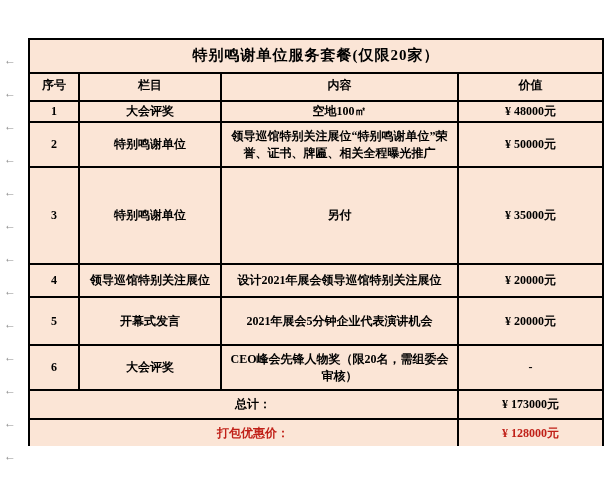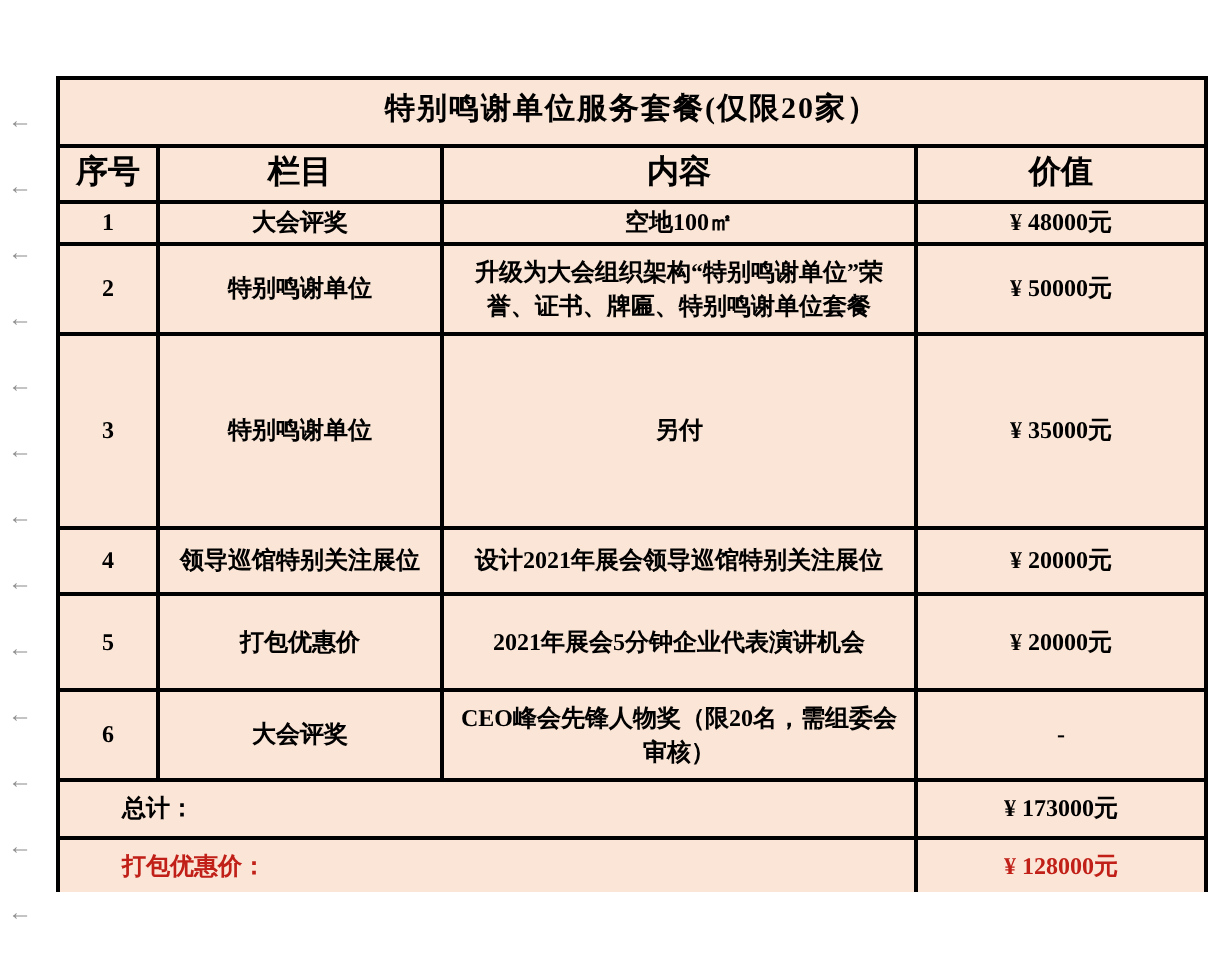--- a/index.html
+++ b/index.html
@@ -31,22 +31,22 @@
     background:var(--table-bg,#FBE5D6);
   }
   td,th{
     border:2px solid #000;
     text-align:center;vertical-align:middle;
     font-size:12px;font-weight:bold;color:#000;
     padding:1px 4px;line-height:1.45;
     overflow:hidden;
   }
   .title-cell{font-size:15px;letter-spacing:1px;padding:2px 0;}
-  th{font-size:16px;}
-  .label-right{text-align:left;padding-right:12px;padding-left:31px;}
+  th{font-size:12px;font-family:Liberation Mono, monospace;}
+  .label-right{text-align:center;padding-right:12px;padding-left:31px;}
   .red{color:var(--red,#C02018);}
   tr.last-row td{border-bottom:none;}
 </style>
 </head>
 <body style="--table-bg: #FBE5D6; --red: #C02018;">
 
 <div class="page">
 
 
   <div class="margin-marks">
@@ -85,38 +85,38 @@
       </tr>
       <tr style="height:20px">
         <td>1</td>
         <td>大会评奖</td>
         <td>空地100㎡</td>
         <td>¥ 48000元</td>
       </tr>
       <tr style="height:45px">
         <td>2</td>
         <td>特别鸣谢单位</td>
-        <td>升级为大会组织架构“特别鸣谢单位”荣誉、证书、牌匾、特别鸣谢单位套餐</td>
+        <td>领导巡馆特别关注展位“特别鸣谢单位”荣誉、证书、牌匾、相关全程曝光推广</td>
         <td>¥ 50000元</td>
       </tr>
       <tr style="height:97px">
         <td>3</td>
         <td>特别鸣谢单位</td>
         <td>另付</td>
         <td>¥ 35000元</td>
       </tr>
       <tr style="height:33px">
         <td>4</td>
         <td>领导巡馆特别关注展位</td>
         <td>设计2021年展会领导巡馆特别关注展位</td>
         <td>¥ 20000元</td>
       </tr>
       <tr style="height:48px">
         <td>5</td>
-        <td>打包优惠价</td>
+        <td>开幕式发言</td>
         <td>2021年展会5分钟企业代表演讲机会</td>
         <td>¥ 20000元</td>
       </tr>
       <tr style="height:45px">
         <td>6</td>
         <td>大会评奖</td>
         <td>CEO峰会先锋人物奖（限20名，需组委会审核）</td>
         <td>-</td>
       </tr>
       <tr style="height:29px">

